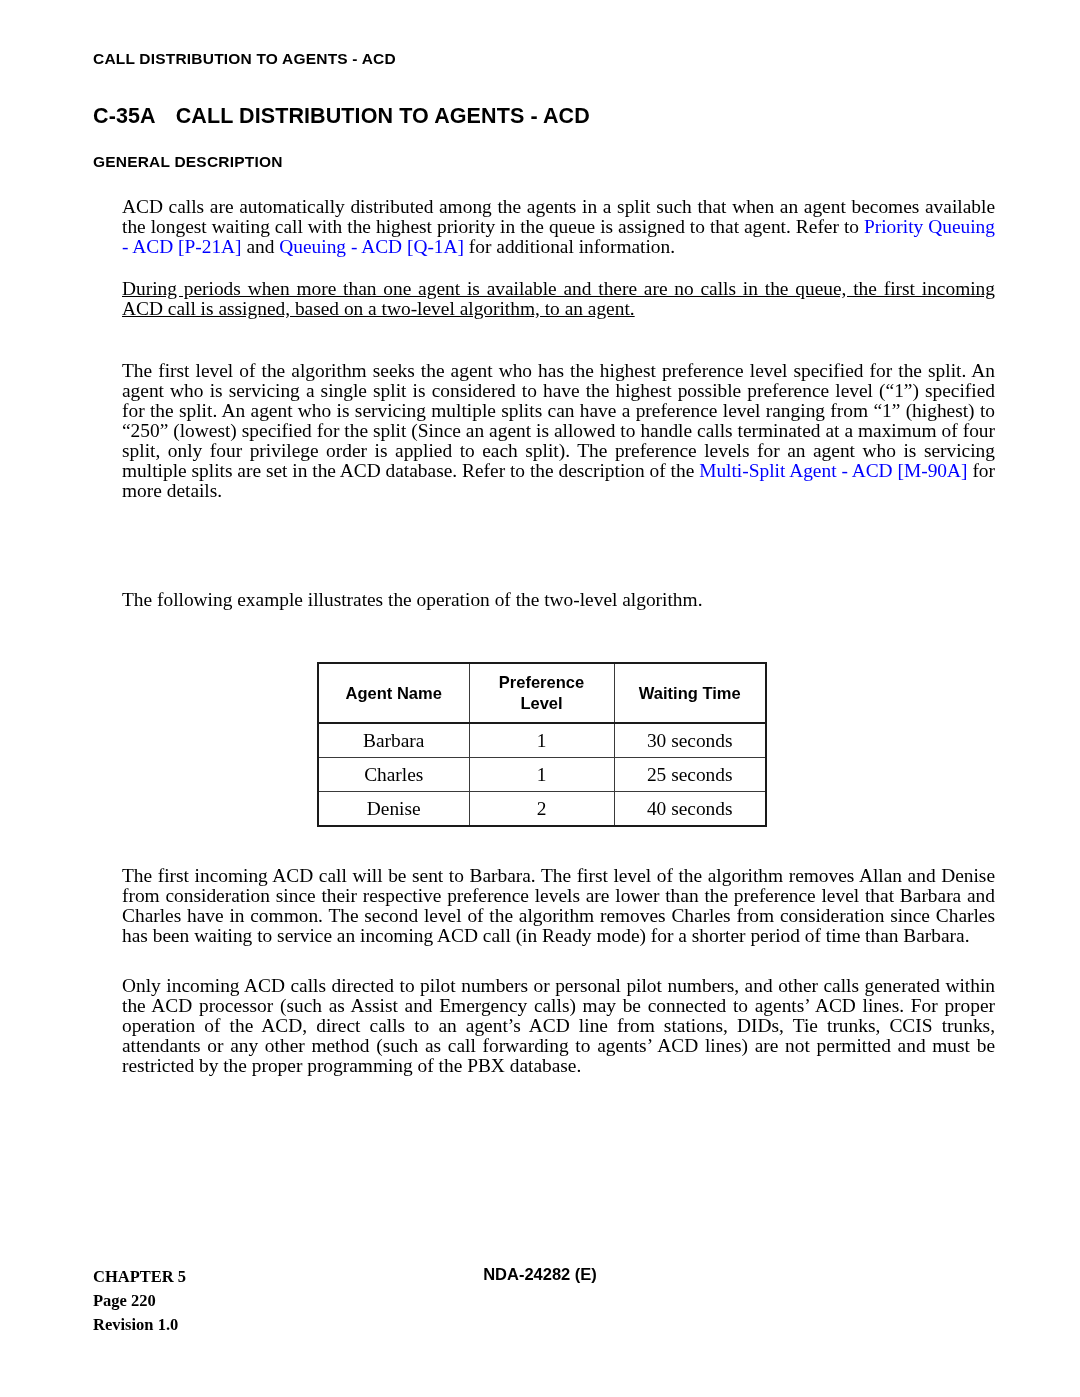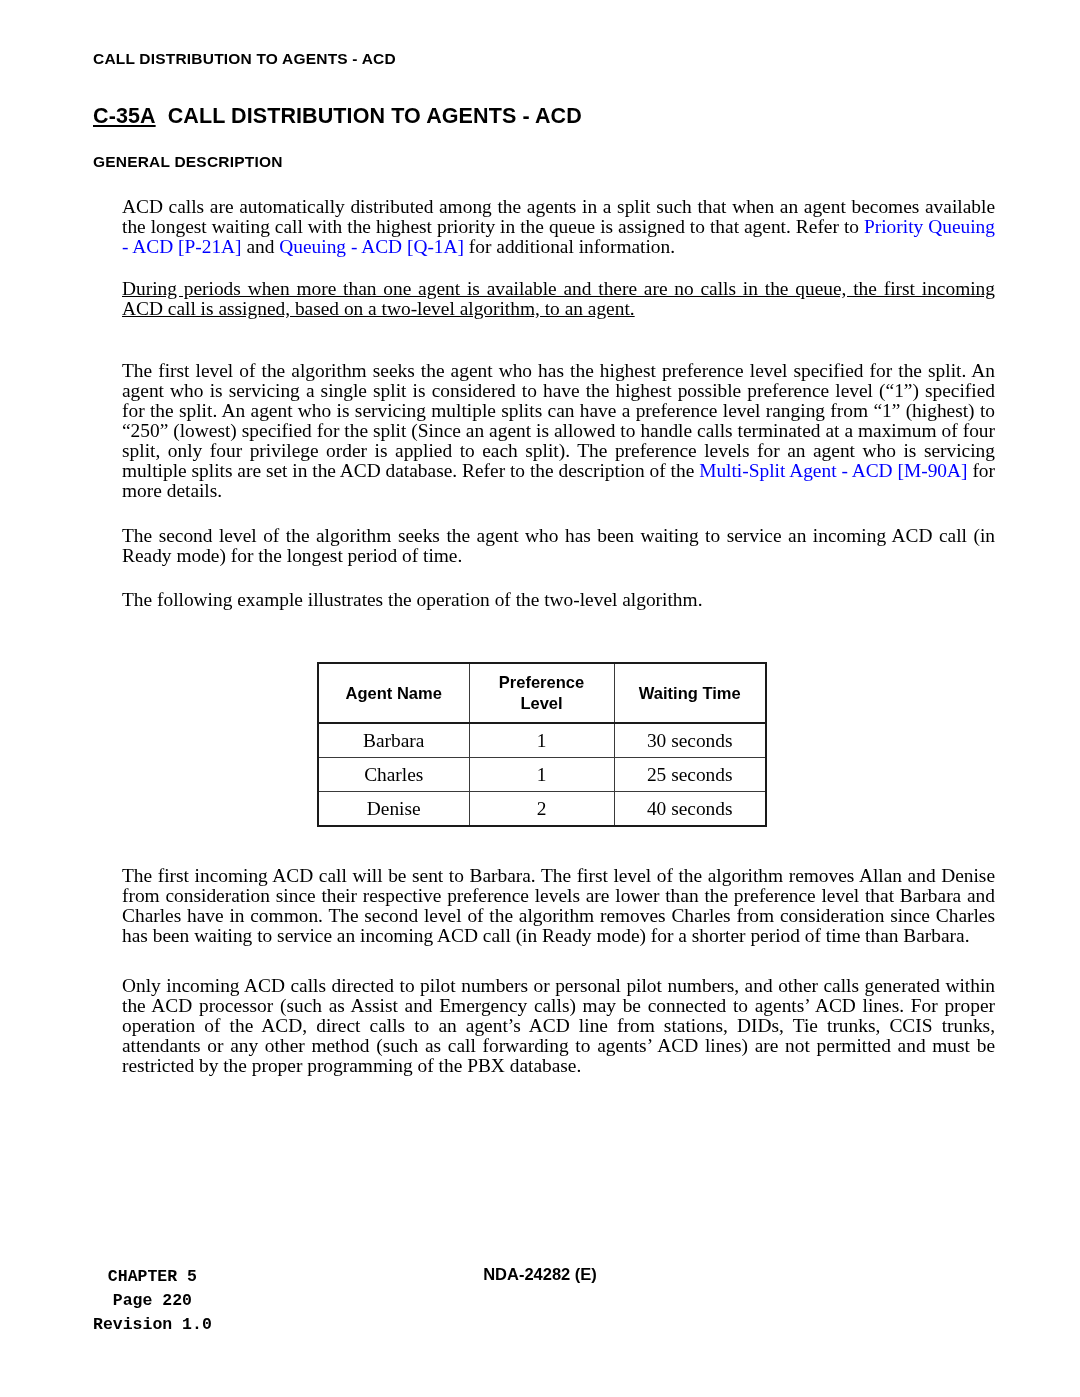--- a/index.html
+++ b/index.html
@@ -34,21 +34,21 @@
   .section-heading {
     position: absolute;
     left: 93px;
     top: 104px;
     font-family: "Liberation Sans", sans-serif;
     font-weight: bold;
     font-size: 21.5px;
     letter-spacing: 0.1px;
     white-space: pre;
   }
-  .section-heading .num { margin-right: 12px; text-decoration: underline; }
+  .section-heading .num { margin-right: 20px; }
 
   .subheading {
     position: absolute;
     left: 93px;
     top: 153px;
     font-family: "Liberation Sans", sans-serif;
     font-weight: bold;
     font-size: 15.5px;
     letter-spacing: 0.2px;
   }
@@ -123,25 +123,24 @@
     border-bottom: 1.6px solid #3a3a3a;
   }
   table.agent-table td:last-child { border-right: none; }
   table.agent-table tr:last-child td { border-bottom: none; }
 
   
   .footer-left {
     position: absolute;
     left: 93px;
     top: 1265px;
-    font-family: Liberation Mono, monospace;
+    font-family: Liberation Serif, serif;
     font-weight: bold;
     font-size: 16.5px;
     line-height: 24px;
-    text-align: center;
   }
   .footer-center {
     position: absolute;
     left: 0;
     right: 0;
     top: 1265px;
     text-align: center;
     font-family: "Liberation Sans", sans-serif;
     font-weight: bold;
     font-size: 16.5px;
@@ -157,21 +156,20 @@
   <div class="section-heading"><span class="num">C-35A</span><span>CALL DISTRIBUTION TO AGENTS - ACD</span></div>
 
   <div class="subheading">GENERAL DESCRIPTION</div>
 
   <div class="body-block last-line-left" style="top:197px;"><span>ACD calls are automatically distributed among the agents in a split such that when an agent becomes available the longest waiting call with the highest priority in the queue is assigned to that agent. Refer to </span><span class="doclink">Priority Queuing - ACD [P-21A]</span><span> and </span><span class="doclink">Queuing - ACD [Q-1A]</span><span> for additional information.</span></div>
 
   <div class="body-block last-line-left" style="top:279px;text-decoration:underline;">During periods when more than one agent is available and there are no calls in the queue, the first incoming ACD call is assigned, based on a two-level algorithm, to an agent.</div>
 
   <div class="body-block last-line-left" style="top:361px;"><span>The first level of the algorithm seeks the agent who has the highest preference level specified for the split. An agent who is servicing a single split is considered to have the highest possible preference level (“1”) specified for the split. An agent who is servicing multiple splits can have a preference level ranging from “1” (highest) to “250” (lowest) specified for the split (Since an agent is allowed to handle calls terminated at a maximum of four split, only four privilege order is applied to each split). The preference levels for an agent who is servicing multiple splits are set in the ACD database. Refer to the description of the </span><span class="doclink">Multi-Split Agent - ACD  [M-90A]</span><span> for more details.</span></div>
 
-  <div class="body-block last-line-left" style="top:526px;">The second level of the algorithm seeks the agent who has been waiting to service an incoming ACD call (in Ready mode) for the longest period of time.</div>
 
   <div class="body-block last-line-left" style="top:590px;">The following example illustrates the operation of the two-level algorithm.</div>
 
 
   <div class="agent-table-wrap">
     <table class="agent-table">
       <colgroup>
           <col class="c1">
           <col class="c2">
           <col class="c3">

